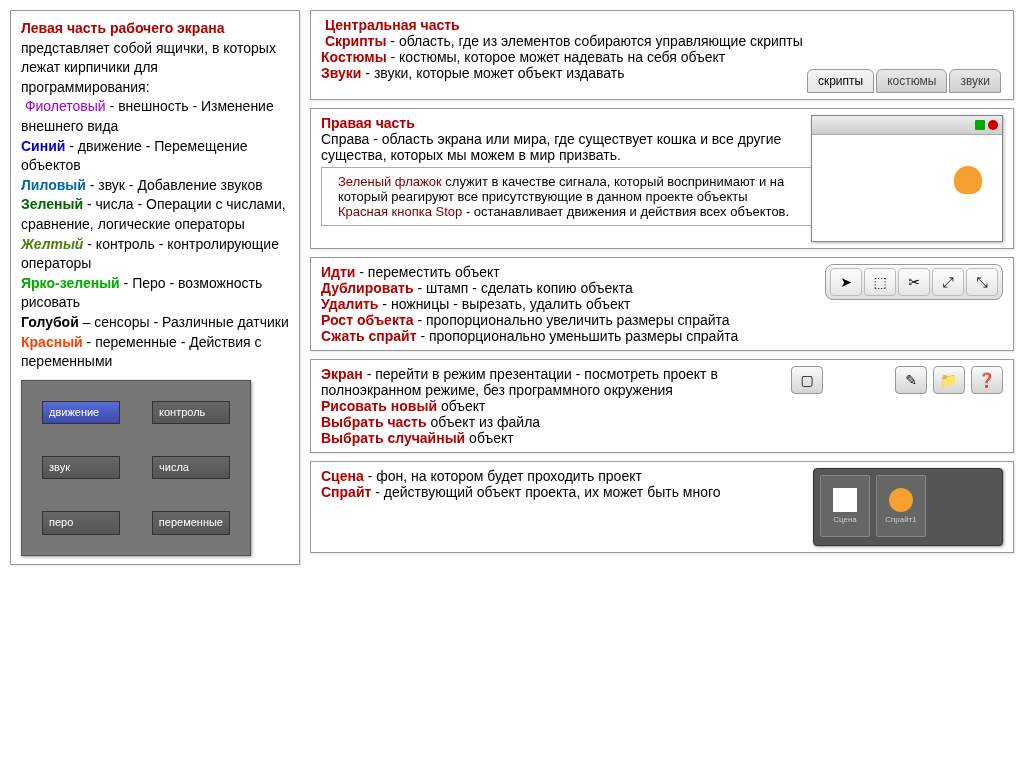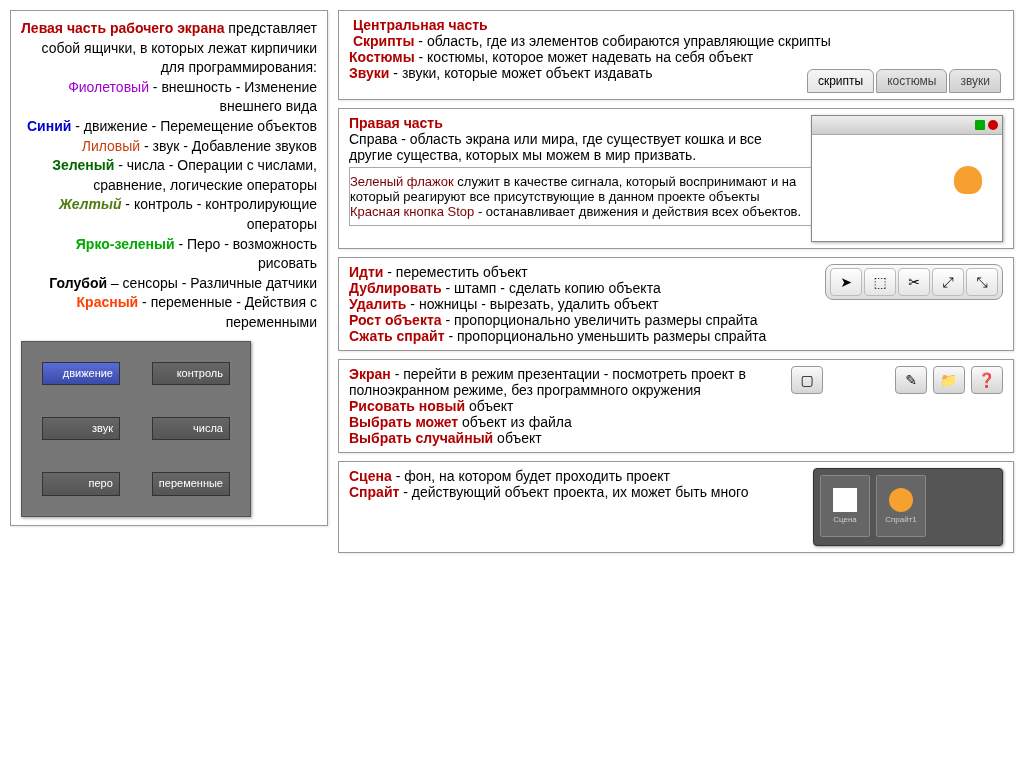--- a/index.html
+++ b/index.html
@@ -10,23 +10,22 @@
     background: #fff;
     color: #000;
     width: 1024px;
     box-sizing: border-box;
   }
   .page {
     display: flex;
     gap: 10px;
   }
   .left-col {
-    width: 318px;
+    width: 290px;
     flex-shrink: 0;
-    text-align: right;
   }
   .right-col {
     flex: 1;
   }
   .box {
     border: 1px solid #999;
     padding: 6px 10px;
     margin-bottom: 8px;
     background: #fff;
     box-shadow: 1px 1px 2px rgba(0,0,0,0.1);
@@ -34,21 +33,21 @@
   .left-box {
     border: 1px solid #999;
     padding: 8px 10px;
     background: #fff;
     box-shadow: 1px 1px 2px rgba(0,0,0,0.1);
     line-height: 1.4;
   }
   .bold-red { color: #b00000; font-weight: bold; }
   .bold-purple { color: #a000d0; font-weight: normal; }
   .bold-blue { color: #0000cc; font-weight: bold; }
-  .bold-magenta { color: #c2410c; font-weight: normal; }
+  .bold-magenta { color: #0369a1; font-weight: bold; }
   .bold-darkgreen { color: #006600; font-weight: bold; }
   .bold-yellow { color: #4d7c0f; font-weight: bold; font-style: italic; }
   .bold-brightgreen { color: #00aa00; font-weight: bold; }
   .bold-cyan { color: #000000; font-weight: bold; }
   .bold-orange { color: #ff4000; font-weight: bold; }
   .dark-red { color: #7a0000; }
   .tabs-img {
     float: right;
     display: flex;
     margin: 4px 0 0 0;
@@ -90,21 +89,21 @@
     position: absolute;
     right: 20px;
     top: 50px;
     width: 28px;
     height: 28px;
     background: #f6a030;
     border-radius: 50% 50% 40% 40%;
   }
   .inner-box {
     border: 1px solid #aaa;
-    padding: 6px 0;
+    padding: 6px 16px;
     margin-top: 4px;
     font-size: 13px;
   }
   .toolbar {
     float: right;
     display: flex;
     border: 1px solid #999;
     border-radius: 8px;
     background: linear-gradient(#fafafa,#ddd);
     padding: 3px 4px;
@@ -278,21 +277,21 @@
     <div class="box">
       <div class="small-toolbar">
         <div class="sbtn">▢</div>
         <span class="px" style="width:60px;"></span>
         <div class="sbtn">✎</div>
         <div class="sbtn">📁</div>
         <div class="sbtn">❓</div>
       </div>
       <span class="bold-red">Экран</span><span> - перейти в режим презентации - посмотреть проект в полноэкранном режиме, без программного окружения</span><br>
       <span class="bold-red">Рисовать новый</span><span> объект</span><br>
-      <span class="bold-red">Выбрать может</span><span> объект из файла</span><br>
+      <span class="bold-red">Выбрать часть</span><span> объект из файла</span><br>
       <span class="bold-red">Выбрать случайный</span><span> объект</span>
       <div class="clear"></div>
     </div>
 
     <div class="box">
       <div class="sprite-panel">
         <div class="sprite-slot">
           <div style="width:24px;height:24px;background:#fff;margin-bottom:3px;"></div>
           <span>Сцена</span>
         </div>

